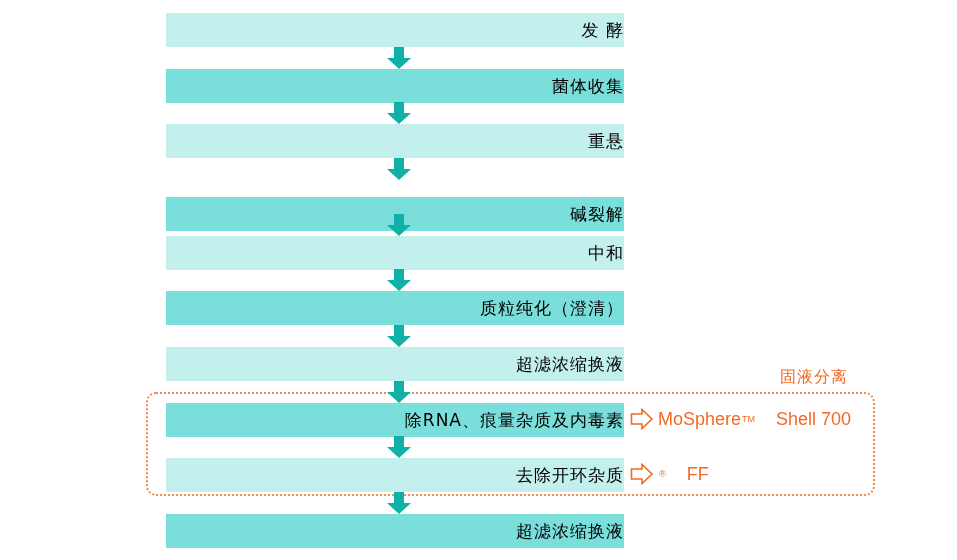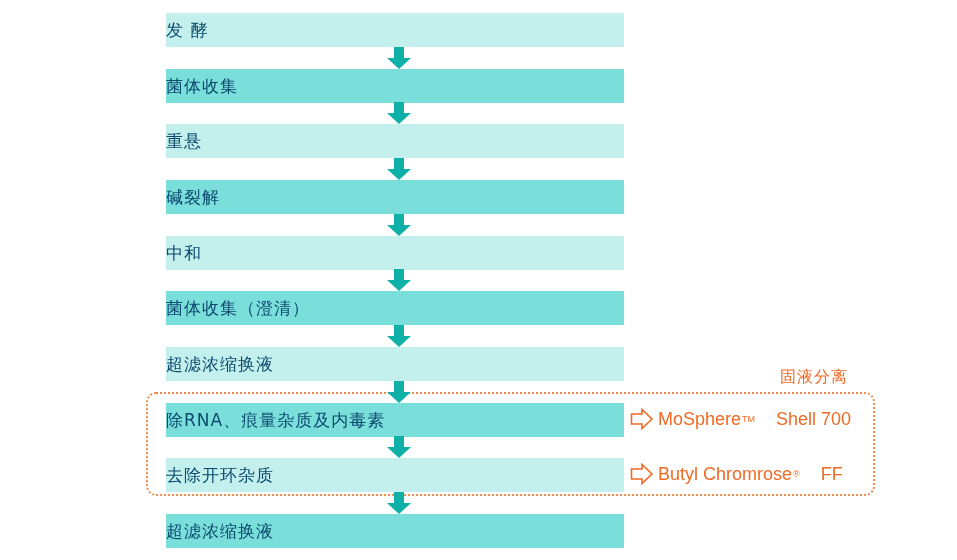--- a/index.html
+++ b/index.html
@@ -1,20 +1,20 @@
 <!DOCTYPE html>
 <html><head>
   <meta charset="utf-8">
   <style>
     html, body { margin: 0; padding: 0; background: #ffffff; }
     body { width: 957px; height: 560px; position: relative; overflow: hidden;
            font-family: "DejaVu Sans", "Liberation Sans", sans-serif; }
     .step { position: absolute; left: 166px; width: 458px; height: 34px;
-            display: flex; align-items: center; justify-content: flex-start;
-            font-size: 17px; color: #0c4a6e; letter-spacing: 1px; }
+            display: flex; align-items: center; justify-content: flex-end;
+            font-size: 17px; color: #000000; letter-spacing: 1px; }
     .step.light { background: #c3efed; }
     .step.dark { background: #7adedb; }
     .arrow { position: absolute; left: 387px; width: 24px; height: 22px; }
     .dashbox { position: absolute; left: 146px; top: 392px; width: 729px; height: 104px;
                border: 2px dotted #f08a4b; border-radius: 10px; box-sizing: border-box; }
     .group-label { position: absolute; left: 780px; top: 367px; font-size: 16px;
                    color: #f06a26; letter-spacing: 1px; }
     .product { position: absolute; left: 630px; height: 26px; display: flex;
                align-items: center; font-size: 18px; color: #f06a26;
                font-family: "Liberation Sans", sans-serif; }
@@ -43,38 +43,38 @@
     </svg>
 
   <div class="step light" style="top:124px">
       <span>重悬</span>
     </div>
   <svg class="arrow" style="top:158px" viewBox="0 0 24 22">
       <rect x="7" y="0" width="10" height="11" fill="#0fb0a8"></rect>
       <polygon points="0,11 24,11 12,22" fill="#0fb0a8"></polygon>
     </svg>
 
-  <div class="step dark" style="top:180px">
+  <div class="step dark" style="top:197px">
       <span>碱裂解</span>
     </div>
   <svg class="arrow" style="top:214px" viewBox="0 0 24 22">
       <rect x="7" y="0" width="10" height="11" fill="#0fb0a8"></rect>
       <polygon points="0,11 24,11 12,22" fill="#0fb0a8"></polygon>
     </svg>
 
   <div class="step light" style="top:236px">
       <span>中和</span>
     </div>
   <svg class="arrow" style="top:269px" viewBox="0 0 24 22">
       <rect x="7" y="0" width="10" height="11" fill="#0fb0a8"></rect>
       <polygon points="0,11 24,11 12,22" fill="#0fb0a8"></polygon>
     </svg>
 
   <div class="step dark" style="top:291px">
-      <span>菌体收集（澄清）</span>
+      <span>质粒纯化（澄清）</span>
     </div>
   <svg class="arrow" style="top:325px" viewBox="0 0 24 22">
       <rect x="7" y="0" width="10" height="11" fill="#0fb0a8"></rect>
       <polygon points="0,11 24,11 12,22" fill="#0fb0a8"></polygon>
     </svg>
 
   <div class="step light" style="top:347px">
       <span>超滤浓缩换液</span>
     </div>
 
@@ -112,18 +112,17 @@
       </svg>
     <span>MoSphere</span>
       <sup>TM</sup>
       <span>Shell 700</span>
   </div>
 
   <div class="product" style="top:461px">
     <svg width="24" height="22" viewBox="0 0 24 22">
         <polygon points="1.5,6 12,6 12,1.5 22,11 12,20.5 12,16 1.5,16" fill="none" stroke="#f06a26" stroke-width="1.6" stroke-linejoin="miter"></polygon>
       </svg>
-    <span>Butyl Chromrose</span>
       <sup>®</sup>
       <span>FF</span>
   </div>
 
 </div>
 
 </body></html>

